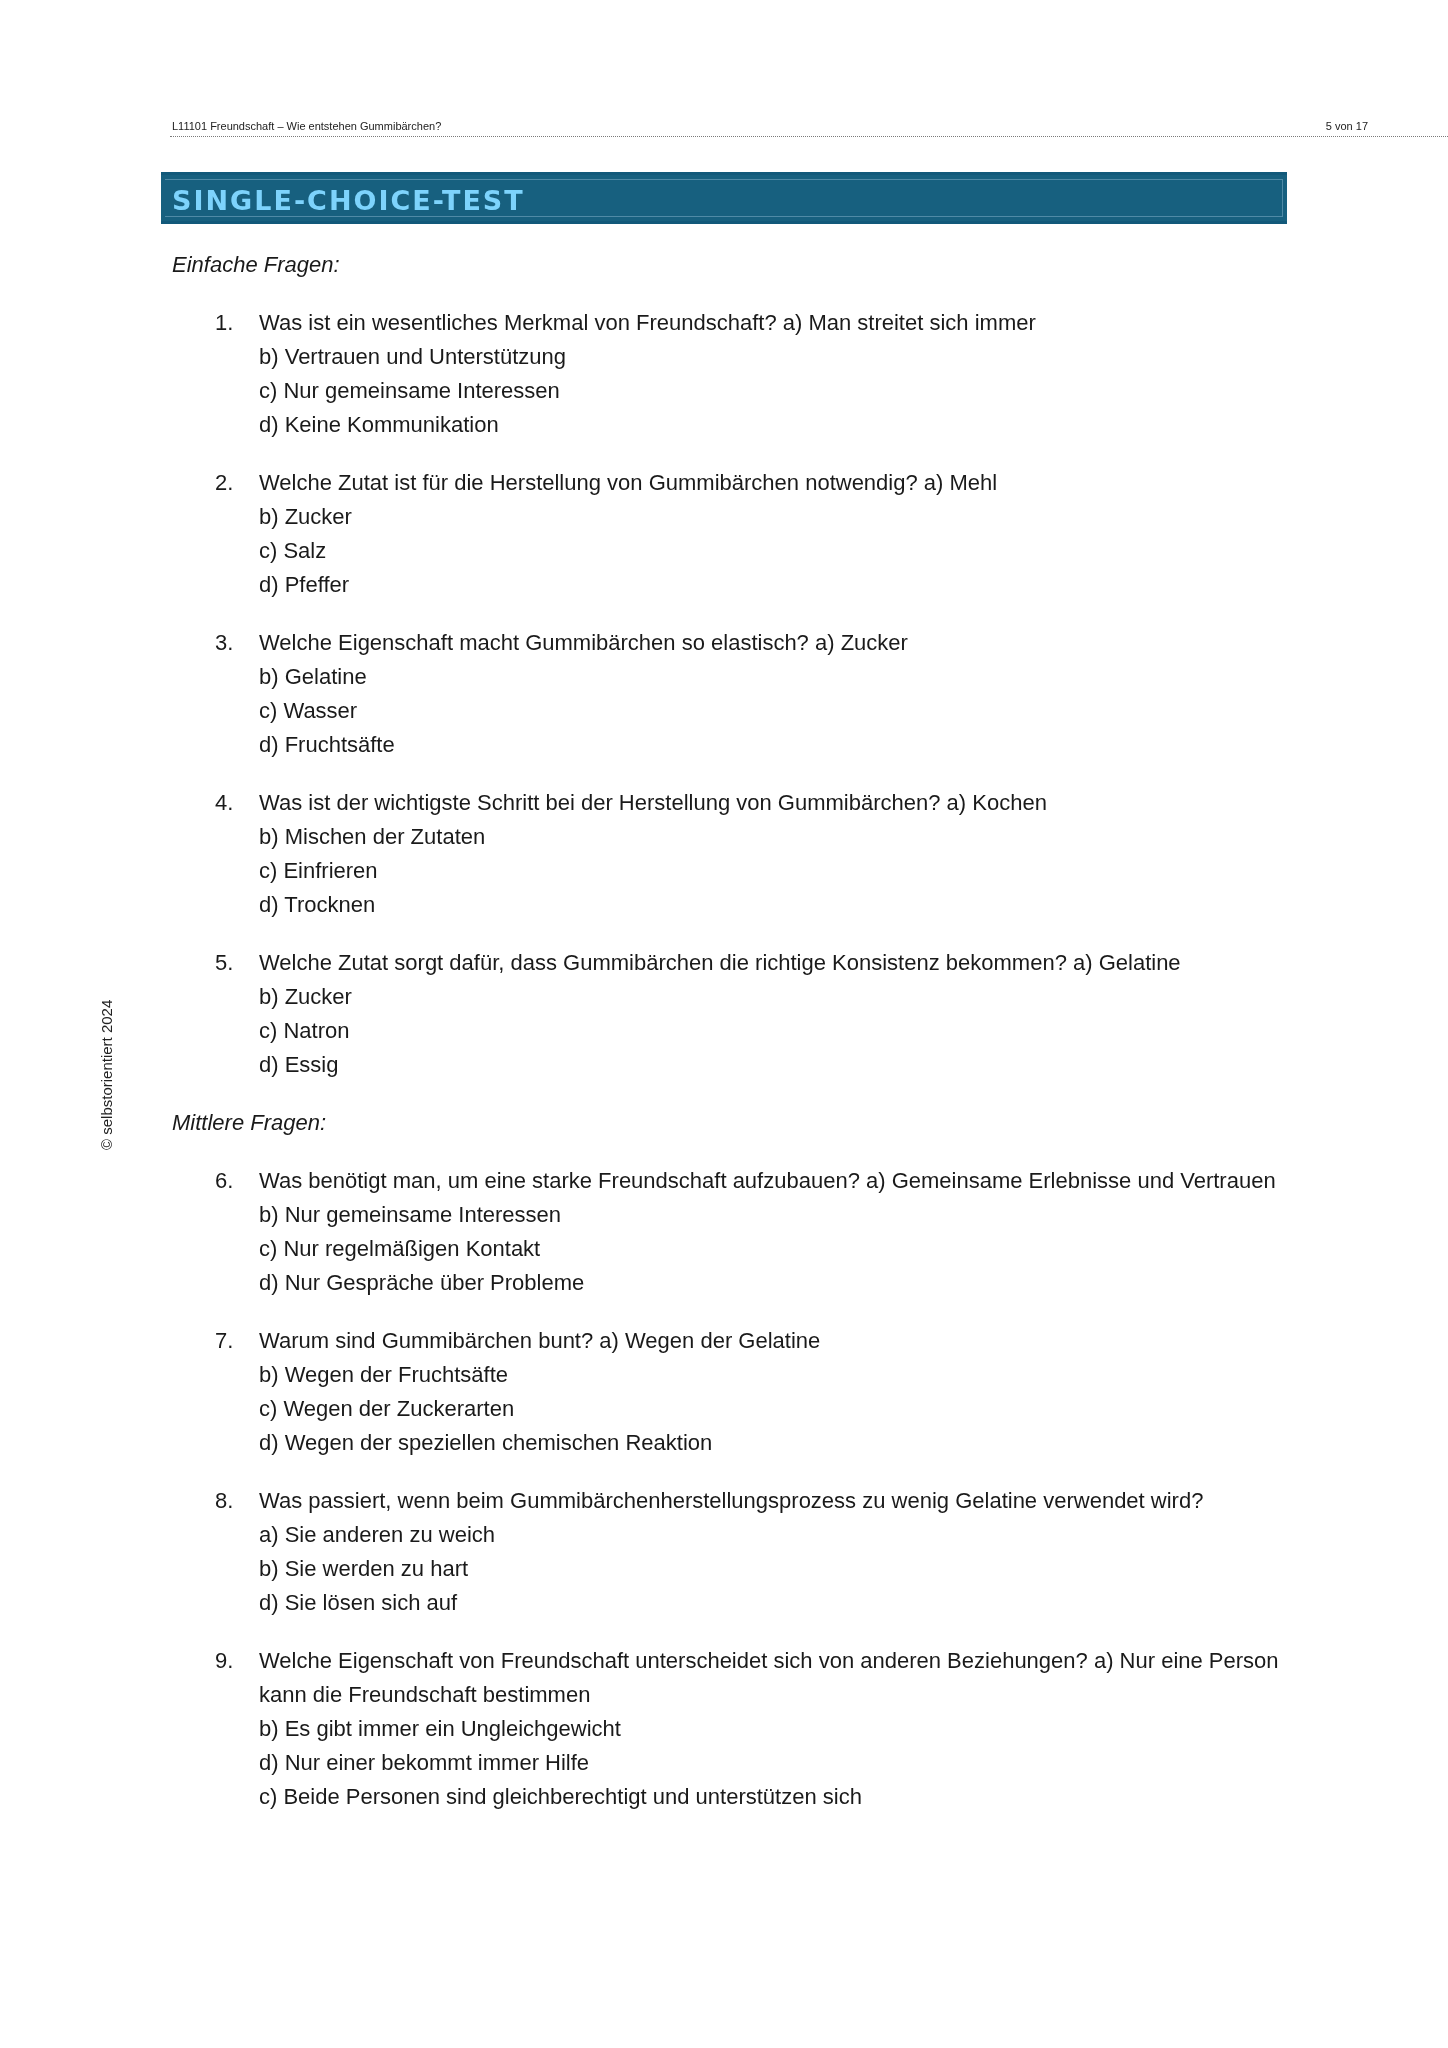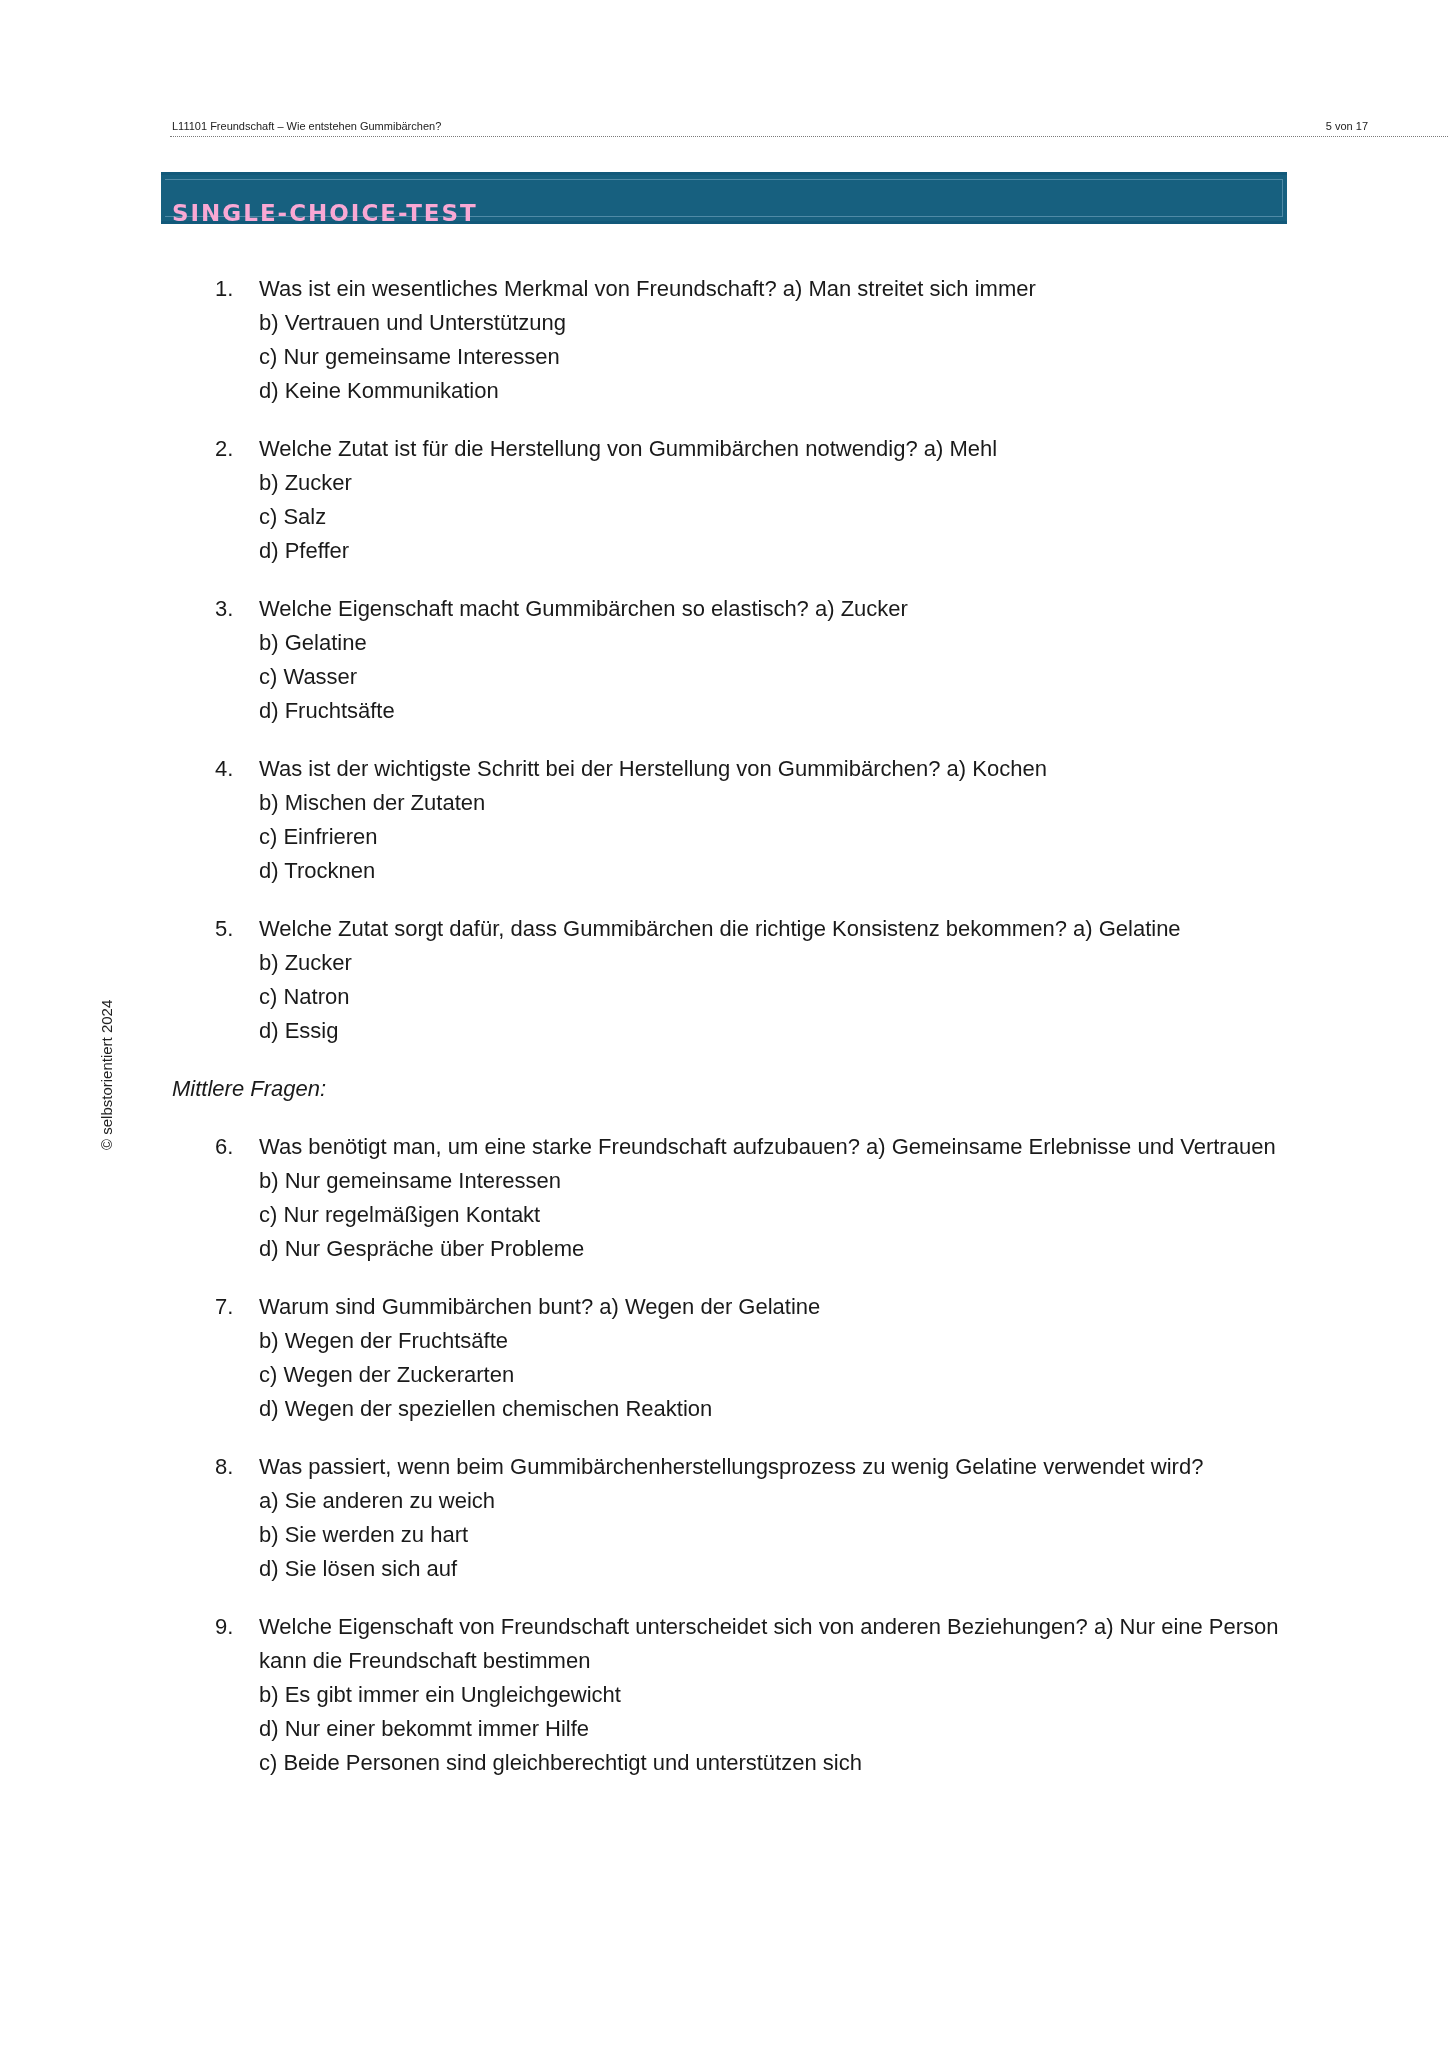--- a/index.html
+++ b/index.html
@@ -30,21 +30,21 @@
       border-bottom: 3px solid #12597a;
     }
     .banner::before {
       content: ""; position: absolute; left: 4px; right: 4px; top: 4px; bottom: 4px;
       border-top: 1px solid #4f8aa6; border-bottom: 1px solid #4f8aa6;
       border-right: 1px solid #4f8aa6;
     }
     .banner-title {
       position: absolute; left: 11px; top: 10px;
       font-family: "DejaVu Sans", sans-serif; font-weight: bold;
-      font-size: 23px; letter-spacing: 2px; color: #f9a8d4; margin-top: 15px;
+      font-size: 27px; letter-spacing: 2px; color: #7dd3fc;
     }
 
     .content {
       position: absolute; left: 172px; top: 248px; width: 1120px;
       font-size: 22px; line-height: 34px;
     }
     .section-heading { font-style: italic; margin: 0; height: 34px; }
     .question-list { list-style: none; margin: 24px 0 0 0; padding: 0; }
     .question { position: relative; padding-left: 87px; margin-bottom: 24px; }
     .q-num { position: absolute; left: 43px; top: 0; }
@@ -60,20 +60,21 @@
 </div>
 
 <div class="side-copyright">© selbstorientiert 2024</div>
 
 <div class="banner">
   <span class="banner-title">SINGLE-CHOICE-TEST</span>
 </div>
 
 <div class="content">
 
+  <p class="section-heading">Einfache Fragen:</p>
   <ol class="question-list">
     <li class="question">
       <span class="q-num">1.</span>
       <span class="q-text">Was ist ein wesentliches Merkmal von Freundschaft? a) Man streitet sich immer</span>
       <span class="q-option">b) Vertrauen und Unterstützung</span>
       <span class="q-option">c) Nur gemeinsame Interessen</span>
       <span class="q-option">d) Keine Kommunikation</span>
     </li>
     <li class="question">
       <span class="q-num">2.</span>

